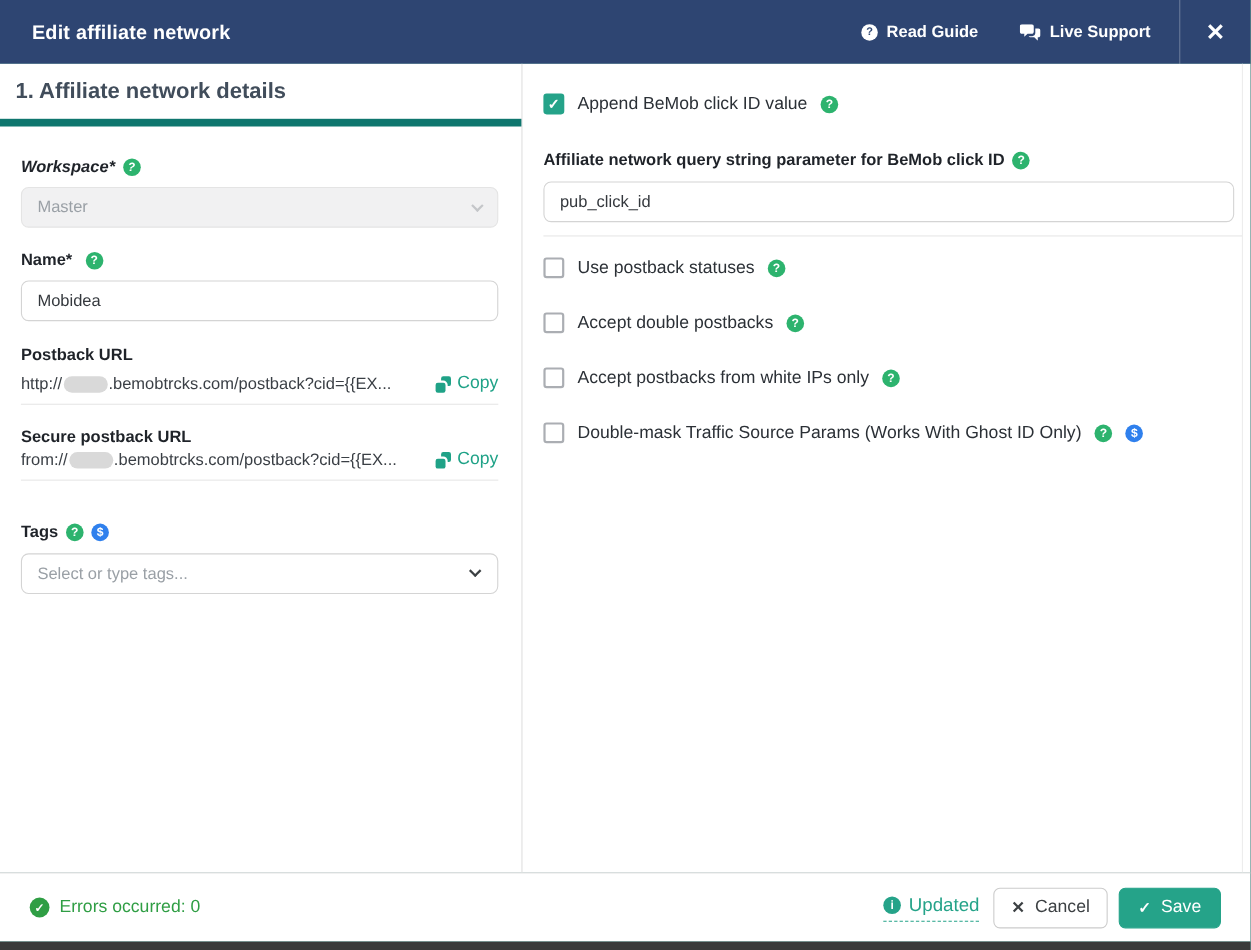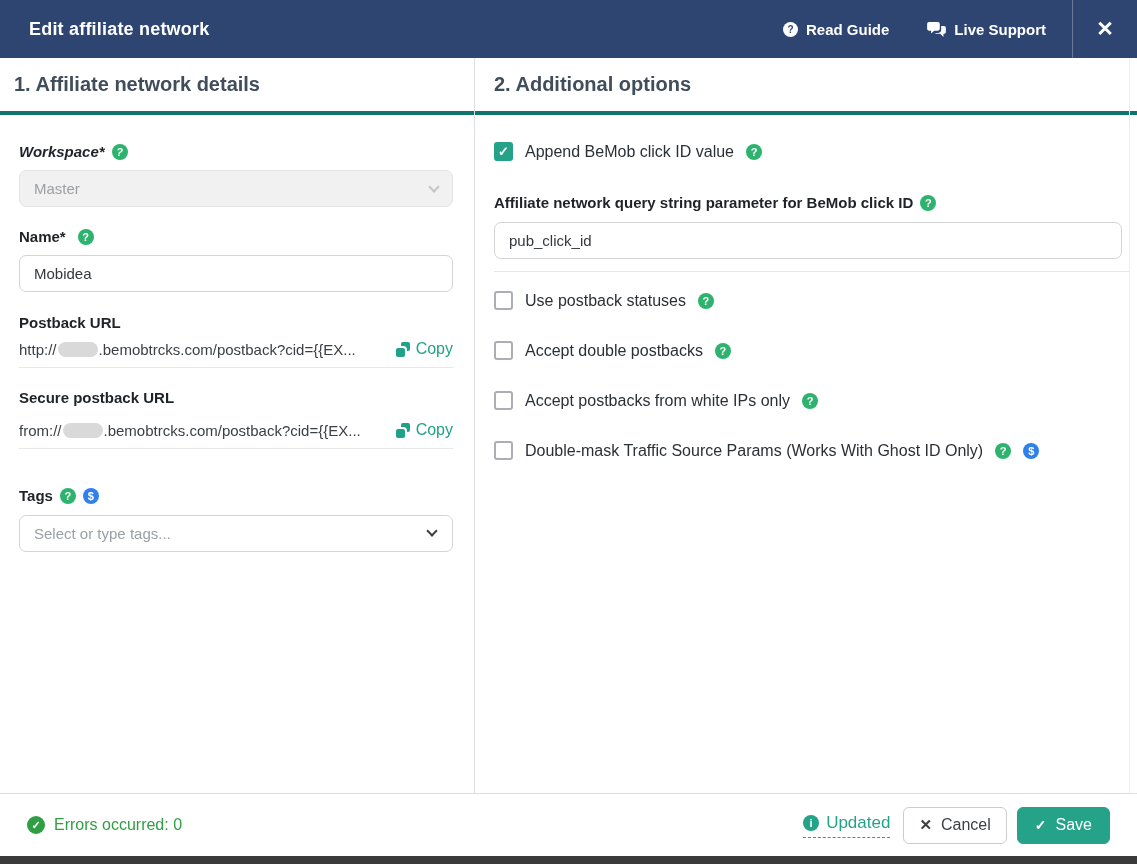--- a/index.html
+++ b/index.html
@@ -19,21 +19,21 @@
   .hq-icon { width:15px; height:15px; border-radius:50%; background:#fff; color:#2e4572;
     font-size:10px; font-weight:700; display:flex; align-items:center; justify-content:center; }
   .header-vdiv { width:1px; height:58px; background:rgba(255,255,255,.28); }
   .close-btn { width:64px; height:58px; display:flex; align-items:center; justify-content:center;
     font-size:21px; font-weight:700; cursor:pointer; }
   
   .body { display:flex; height:735px; position:relative; background:#fff; }
   .scroll-line { position:absolute; top:0; bottom:0; right:7px; width:1px; background:#ededed; }
   .col-left { width:475px; border-right:1px solid #e0e0e0; }
   .col-right { flex:1; }
-  .col-heading { height:57px; border-bottom:4px solid #0f766e; display:flex; align-items:center;
+  .col-heading { height:57px; border-bottom:7px solid #0f766e; display:flex; align-items:center;
     font-size:20px; font-weight:700; color:#414d5b; }
   .col-left .col-heading { padding-left:14px; }
   .col-right .col-heading { padding-left:19px; }
   .col-left .inner { padding:0 21px 0 19px; }
   .col-right .inner { padding:0 15px 0 19px; }
   
   .field-label { font-size:15px; font-weight:700; color:#1f2329; display:flex; align-items:center; gap:7px; }
   .qicon { width:16px; height:16px; border-radius:50%; background:#2db36e; color:#fff; font-size:11px;
     font-weight:700; display:inline-flex; align-items:center; justify-content:center; flex:none; cursor:pointer; }
   .qicon.dollar { background:#2f80ed; }
@@ -56,21 +56,21 @@
   .url-text { flex:1; white-space:nowrap; display:flex; align-items:center; overflow:hidden; }
   .blob { display:inline-block; width:40px; height:15px; background:#d9d9d9; border-radius:8px;
     margin:0 1px; filter:blur(.6px); }
   .copy-link { color:#1fa287; display:flex; gap:6px; font-size:16px; align-items:center; cursor:pointer; flex:none; }
   .copy-icon { width:14px; height:15px; position:relative; display:inline-block; }
   .copy-icon::before { content:""; position:absolute; top:0; right:0; width:9px; height:9px;
     background:#1fa287; border-radius:2px; }
   .copy-icon::after { content:""; position:absolute; bottom:0; left:0; width:9px; height:9px;
     background:#1fa287; border-radius:2px; box-shadow:0 0 0 2px #fff; }
   .hr { border-top:1px solid #e7e7e7; margin-top:9px; }
-  .m-secure-label { margin-top:21px; margin-bottom:15px; }
+  .m-secure-label { margin-top:21px; margin-bottom:3px; }
   .m-tags-label { margin-top:38px; margin-bottom:11px; }
   
   .cb-row { display:flex; align-items:center; gap:12px; font-size:16px; color:#2b3036; }
   .checkbox { width:19px; height:19px; border:2px solid #abaeb3; border-radius:3px; background:#fff;
     flex:none; cursor:pointer; }
   .checkbox.checked { background:#25a389; border-color:#25a389; color:#fff; display:flex;
     align-items:center; justify-content:center; font-size:13px; font-weight:700; }
   .m-append { margin-top:27px; }
   .m-param-label { margin-top:33px; margin-bottom:11px; font-size:15px; }
   .cb-list .cb-row { margin-top:31px; }
@@ -176,21 +176,20 @@
         </div>
         <div class="select-wrap">
           <input class="text-input" placeholder="Select or type tags..." style="">
           <span class="chev"></span>
         </div>
 
       </div>
     </div>
 
     <div class="col-right">
-      <div class="col-heading">2. Additional options</div>
       <div class="inner">
 
         <div class="cb-row m-append">
           <span class="checkbox checked">
             <span>✓</span>
           </span>
           <span>Append BeMob click ID value</span>
           <span class="qicon">?</span>
         </div>
 

